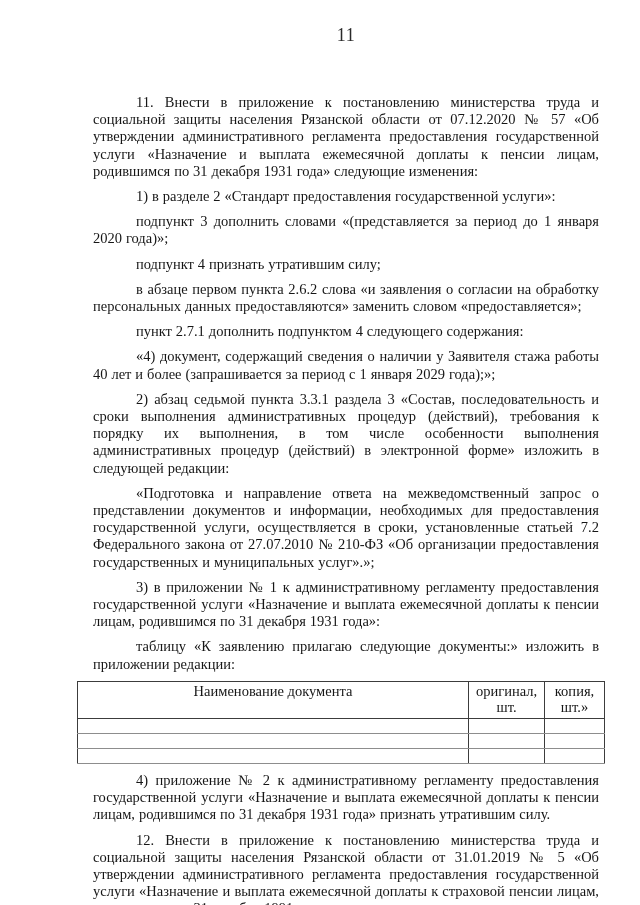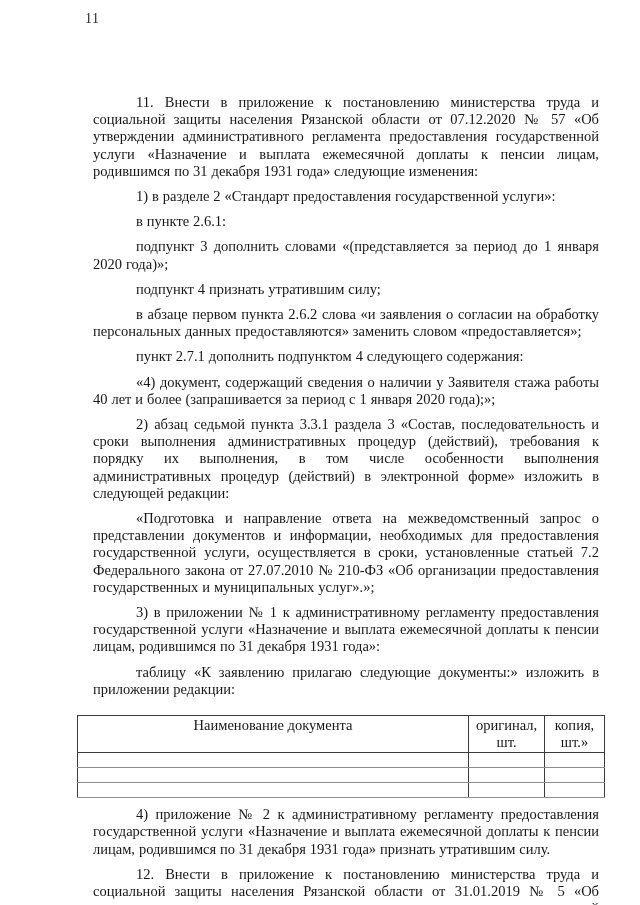--- a/index.html
+++ b/index.html
@@ -11,24 +11,25 @@
     position: relative;
     width: 640px;
     height: 905px;
     background: #ffffff;
     overflow: hidden;
     font-family: "Liberation Serif", "DejaVu Serif", serif;
     color: #161616;
   }
   .page-number {
     position: absolute;
-    top: 11px;
+    top: 25px;
     left: 85px;
     width: 522px;
-    font-size: 14px;
+    text-align: center;
+    font-size: 18px;
     color: #2a2a2a;
     letter-spacing: 0.5px;
   }
   .content {
     position: absolute;
     top: 86px;
     left: 85px;
     width: 522px;
   }
   p.para {
@@ -37,21 +38,21 @@
     text-align: justify;
     font-size: 14.5px;
     line-height: 17.2px;
     word-spacing: 0.02em;
   }
   table.doc-table {
     border-collapse: collapse;
     table-layout: fixed;
     width: 527px;
     margin-left: -8px;
-    margin-top: 17px;
+    margin-top: 8px;
     margin-bottom: 2px;
     border: 1px solid #3c3c3c;
   }
   .doc-table col.c1 { width: 391px; }
   .doc-table col.c2 { width: 76px; }
   .doc-table col.c3 { width: 60px; }
   .doc-table th {
     border: 1px solid #3c3c3c;
     font-weight: normal;
     font-size: 14.5px;
@@ -71,26 +72,25 @@
 </style>
 </head>
 <body>
 
 <div class="page">
   <div class="page-number">11</div>
 
   <div class="content">
     <p class="para">11. Внести в приложение к постановлению министерства труда и социальной защиты населения Рязанской области от 07.12.2020 № 57 «Об утверждении административного регламента предоставления государственной услуги «Назначение и выплата ежемесячной доплаты к пенсии лицам, родившимся по 31 декабря 1931 года» следующие изменения:</p>
     <p class="para">1) в разделе 2 «Стандарт предоставления государственной услуги»:</p>
-    <p class="para">в пункте 2.6.1:</p>
     <p class="para">подпункт 3 дополнить словами «(представляется за период до 1 января 2020 года)»;</p>
     <p class="para">подпункт 4 признать утратившим силу;</p>
     <p class="para">в абзаце первом пункта 2.6.2 слова «и заявления о согласии на обработку персональных данных предоставляются» заменить словом «предоставляется»;</p>
     <p class="para">пункт 2.7.1 дополнить подпунктом 4 следующего содержания:</p>
-    <p class="para">«4) документ, содержащий сведения о наличии у Заявителя стажа работы 40 лет и более (запрашивается за период с 1 января 2020 года);»;</p>
+    <p class="para">«4) документ, содержащий сведения о наличии у Заявителя стажа работы 40 лет и более (запрашивается за период с 1 января 2029 года);»;</p>
     <p class="para">2) абзац седьмой пункта 3.3.1 раздела 3 «Состав, последовательность и сроки выполнения административных процедур (действий), требования к порядку их выполнения, в том числе особенности выполнения административных процедур (действий) в электронной форме» изложить в следующей редакции:</p>
     <p class="para">«Подготовка и направление ответа на межведомственный запрос о представлении документов и информации, необходимых для предоставления государственной услуги, осуществляется в сроки, установленные статьей 7.2 Федерального закона от 27.07.2010 № 210-ФЗ «Об организации предоставления государственных и муниципальных услуг».»;</p>
     <p class="para">3) в приложении № 1 к административному регламенту предоставления государственной услуги «Назначение и выплата ежемесячной доплаты к пенсии лицам, родившимся по 31 декабря 1931 года»:</p>
     <p class="para">таблицу «К заявлению прилагаю следующие документы:» изложить в приложении редакции:</p>
 
     <table class="doc-table">
       <colgroup>
         <col class="c1">
         <col class="c2">
         <col class="c3">

